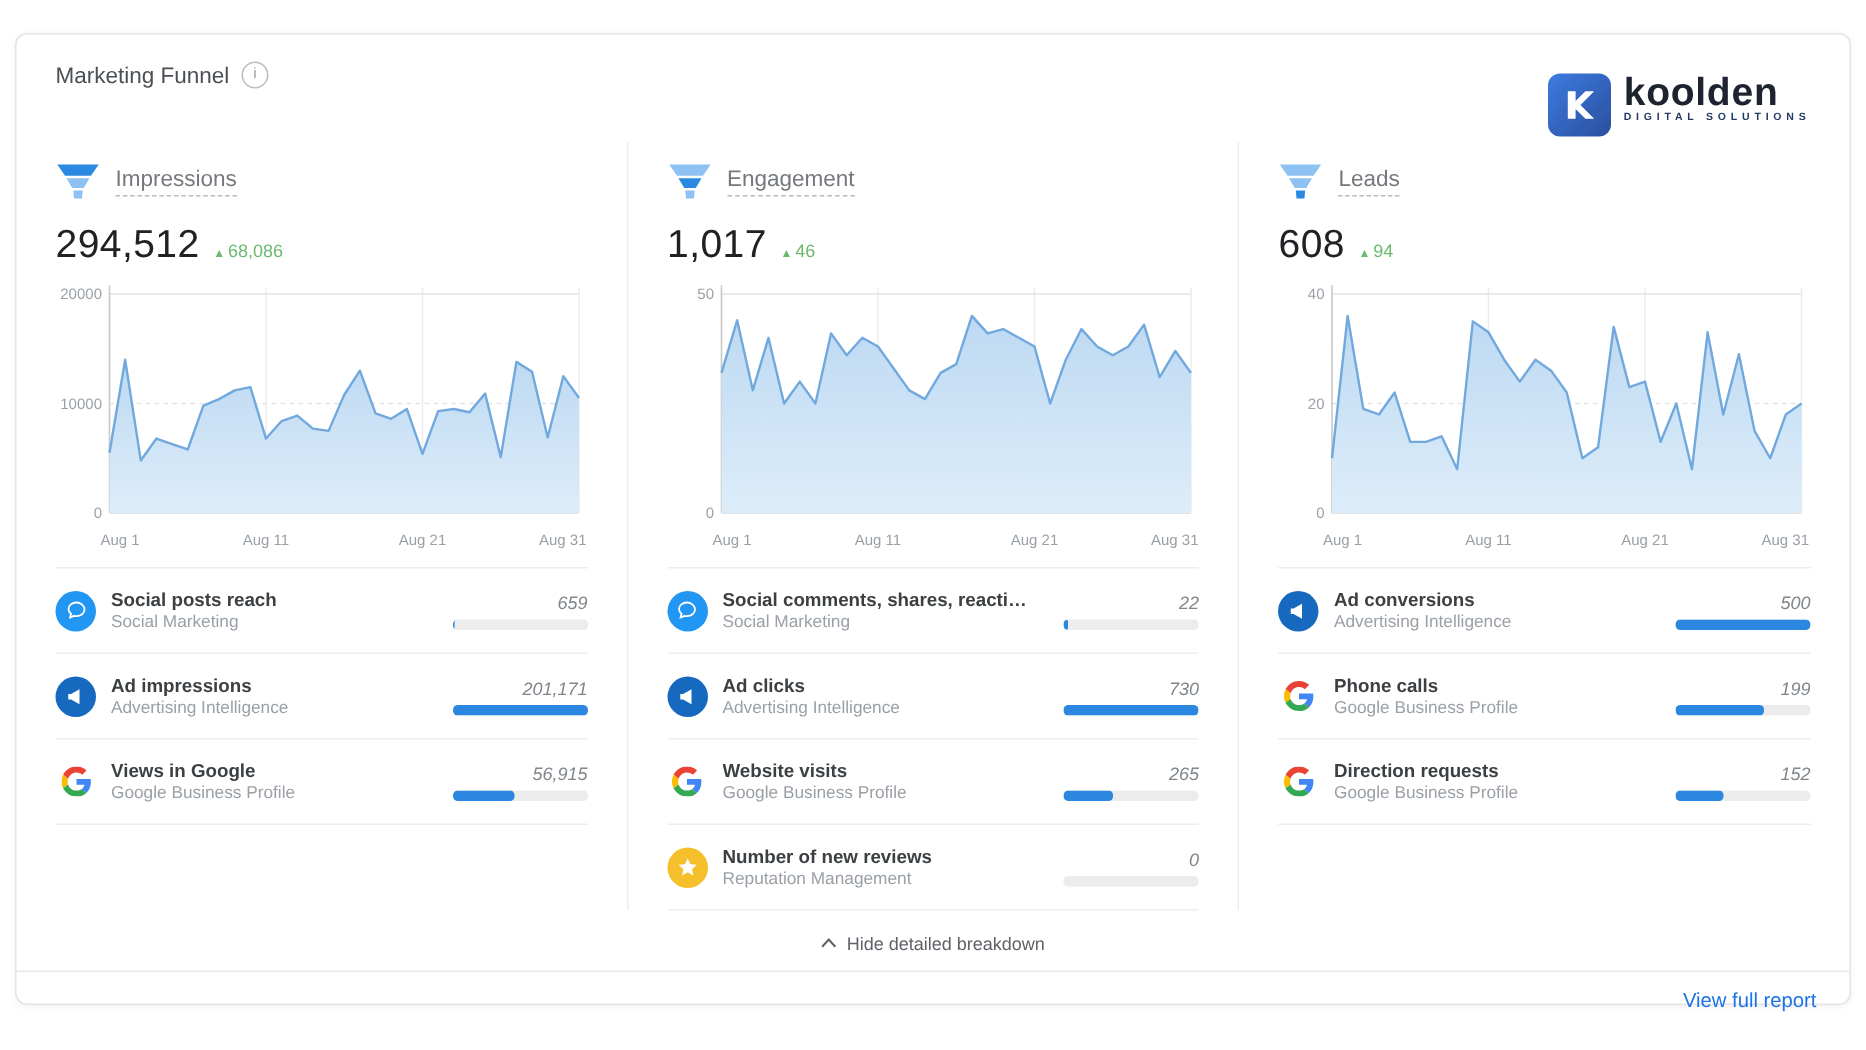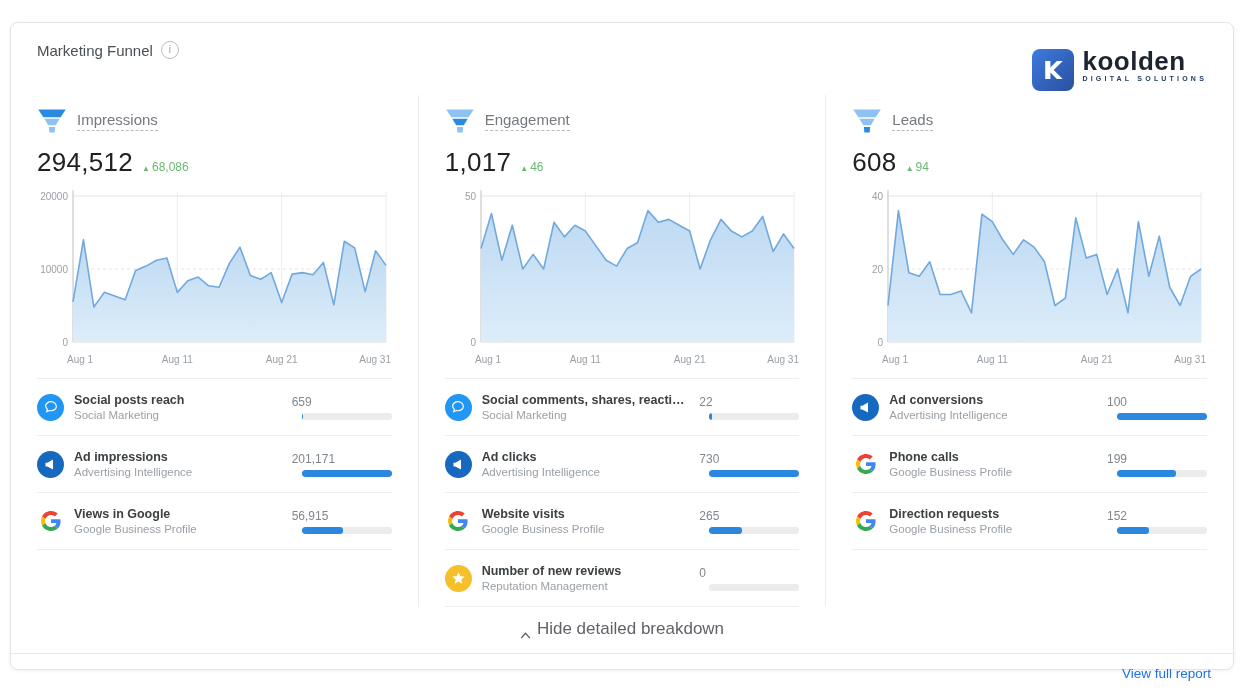--- a/index.html
+++ b/index.html
@@ -36,30 +36,30 @@
   .items{margin-top:6px;border-bottom:1px solid #eeeeee;}
   .item{display:flex;align-items:center;gap:10px;padding:14px 0;border-top:1px solid #eeeeee;cursor:pointer;}
   .item-icon{width:27px;height:27px;border-radius:50%;flex:0 0 27px;display:flex;align-items:center;justify-content:center;}
   .item-icon.social{background:#2196f3;}
   .item-icon.ads{background:#1769c0;}
   .item-icon.reputation{background:#f5c02c;}
   .item-icon.google{background:#fff;}
   .item-text{flex:1;min-width:0;}
   .item-label{font-size:12.5px;color:#3c4043;font-weight:bold;white-space:nowrap;overflow:hidden;text-overflow:ellipsis;}
   .item-sub{font-size:11.5px;color:#9aa0a6;margin-top:2px;}
-  .item-right{width:100px;flex:0 0 100px;text-align:left;}
+  .item-right{width:100px;flex:0 0 100px;text-align:right;font-style:italic;}
   .item-value{font-size:12px;color:#80868b;margin-bottom:4px;}
   .bar-track{width:90px;height:7px;background:#ececec;border-radius:3px;margin-left:10px;overflow:hidden;}
   .bar-fill{height:100%;background:#2b87e0;border-radius:3px;width:0;}
   
   .funnel .seg{fill:#8ec2f2;}
   .funnel .seg.hot{fill:#2a8ae2;}
   
   .collapse-row{text-align:center;padding:12px 0 10px 0;}
-  .collapse-link{font-size:17px;color:#5f6368;cursor:pointer;display:inline-flex;align-items:flex-end;gap:6px;}
+  .collapse-link{font-size:12px;color:#5f6368;cursor:pointer;display:inline-flex;align-items:center;gap:6px;}
   .foot-div{border-top:1px solid #e8e8e8;}
   .foot-row{text-align:right;padding:10px 22px 12px 0;}
   .view-report{color:#1a73e8;font-size:13.5px;cursor:pointer;text-decoration:none;}
 </style>
 </head>
 <body>
 
 <div class="stage">
   <div class="card">
 
@@ -339,21 +339,21 @@
             <span class="item-icon ads">
               <svg width="15" height="15" viewBox="0 0 24 24">
                   <path d="M16 4L7 9H4v6h3l9 5V4z" fill="#fff"></path>
                 </svg>
             </span>
             <div class="item-text">
               <div class="item-label">Ad conversions</div>
               <div class="item-sub">Advertising Intelligence</div>
             </div>
             <div class="item-right">
-              <div class="item-value">100</div>
+              <div class="item-value">500</div>
               <div class="bar-track">
                   <div class="bar-fill" style="width: 100%;"></div>
                 </div>
             </div>
           </div>
           <div class="item">
             <span class="item-icon google">
               <svg width="20" height="20" viewBox="0 0 48 48">
                   <path fill="#EA4335" d="M24 9.5c3.5 0 6.7 1.2 9.2 3.6l6.9-6.9C35.9 2.4 30.5 0 24 0 14.6 0 6.5 5.4 2.6 13.2l8 6.2C12.4 13.7 17.7 9.5 24 9.5z"></path>
                   <path fill="#4285F4" d="M47 24.6c0-1.6-.2-3.1-.4-4.6H24v9h12.9c-.6 3-2.3 5.5-4.8 7.2l7.7 6C44.4 38 47 31.9 47 24.6z"></path>

